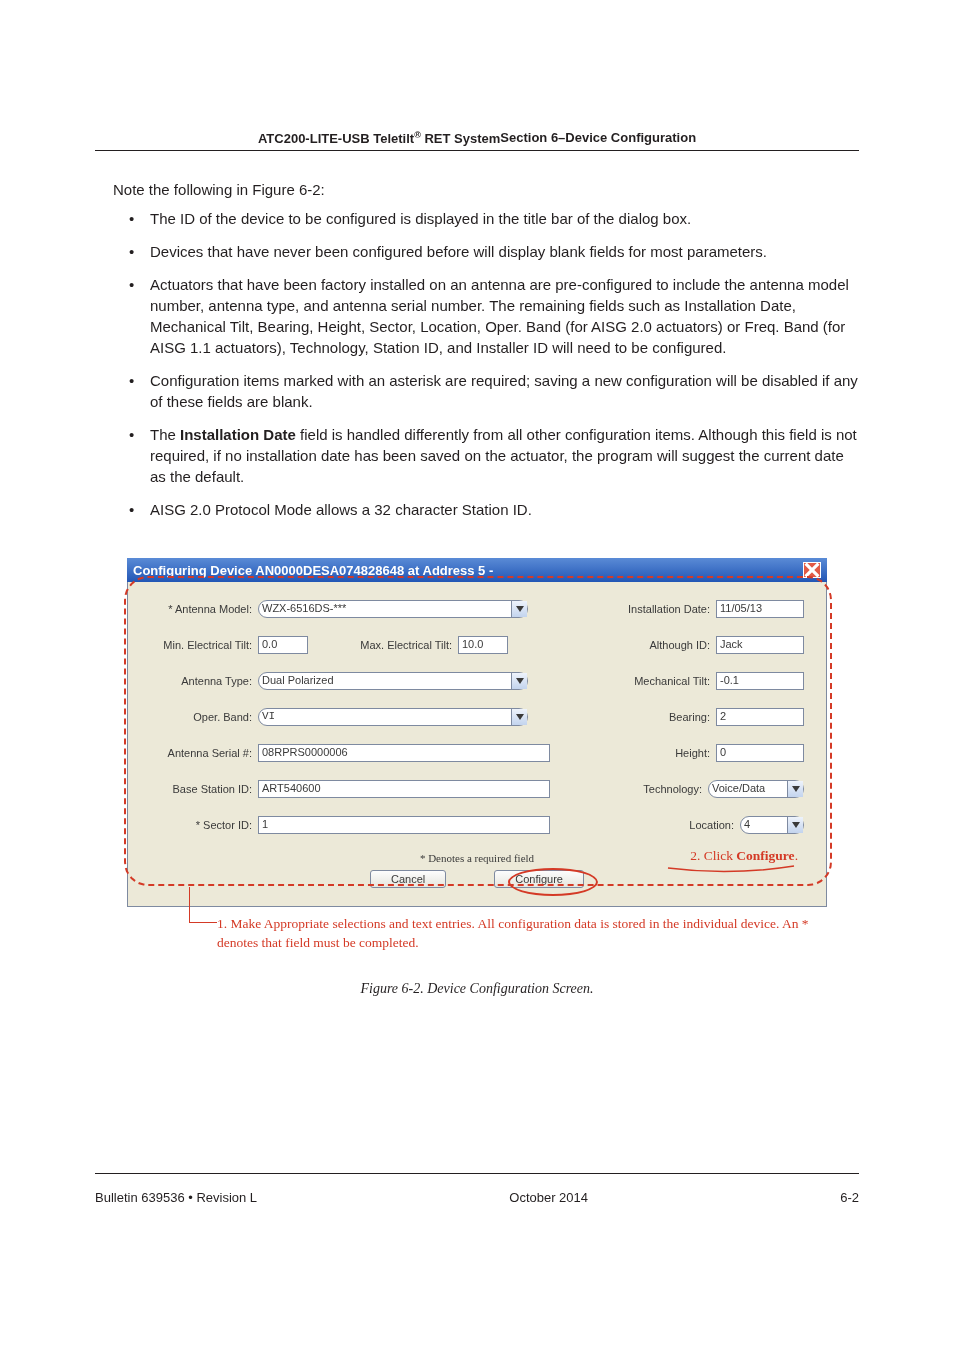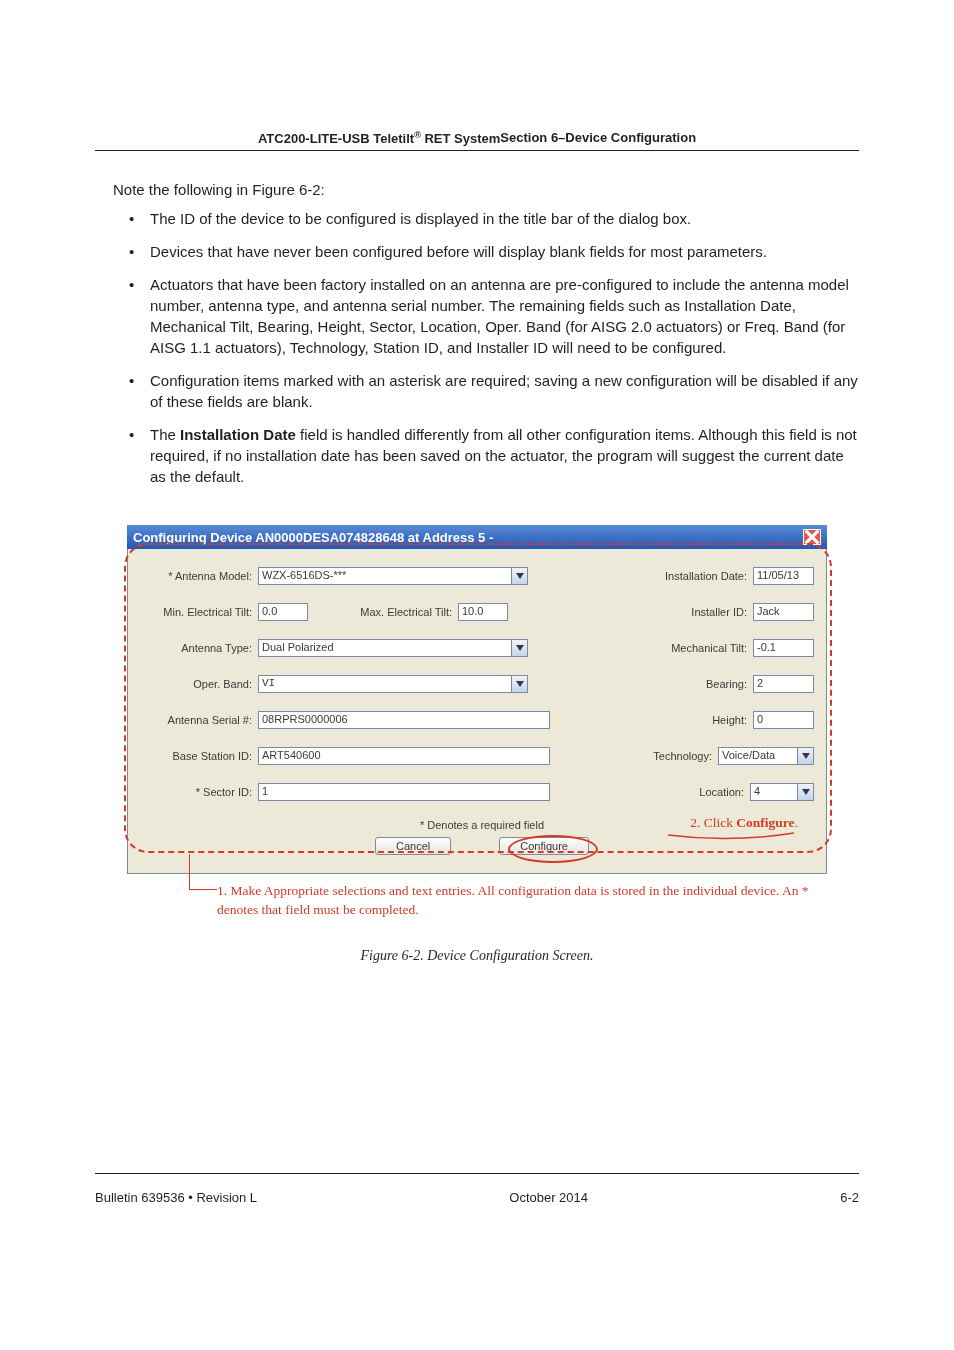--- a/index.html
+++ b/index.html
@@ -63,55 +63,56 @@
     width: 18px; height: 16px;
     background: #e25a45;
     border: 1px solid #fff;
     display: flex; align-items: center; justify-content: center;
     color: #fff; font-weight: bold; font-size: 12px; line-height: 1;
   }
   .dlg-body {
     background: #ece9d8;
     border: 1px solid #7e8aa0;
     border-top: none;
-    padding: 18px 12px 18px 22px;
+    padding: 18px 22px 18px 22px;
     font-family: Tahoma, Arial, sans-serif;
     font-size: 11px;
     color: #3a3a3a;
     position: relative;
   }
   .row { display: flex; align-items: center; margin-bottom: 18px; }
   .row:last-of-type { margin-bottom: 8px; }
   .lab { width: 108px; text-align: right; padding-right: 6px; }
   .lab2 { width: 108px; text-align: right; padding-right: 6px; margin-left: auto; }
   .input, .select {
     background: #fff;
     border: 1px solid #7e8aa0;
     height: 18px;
     font-size: 11px;
     padding: 1px 3px;
     font-family: Tahoma, Arial, sans-serif;
   }
-  .select { position: relative; }
+  .select { position: relative; border-radius: 9px; }
   .dropbtn {
     position: absolute; right: 0; top: 0; bottom: 0;
     width: 16px;
     background: linear-gradient(#eef3fb,#c3d4ee);
     border-left: 1px solid #7e8aa0;
     display: flex; align-items: center; justify-content: center;
   }
   .dropbtn svg { width: 8px; height: 6px; }
   .w-long { width: 270px; }
   .w-short { width: 50px; }
-  .w-right { width: 61px; }
+  .w-right { width: 88px; }
   .w-mid { width: 292px; }
   .req-note {
     text-align: center;
     font-size: 11px;
     margin: 12px 0 6px 0;
+    font-family: Liberation Serif, serif;
   }
   .btnrow { display: flex; justify-content: center; gap: 48px; }
   .winbtn {
     background: linear-gradient(#fdfdfd,#e6e6de);
     border: 1px solid #7e8aa0;
     border-radius: 3px;
     font-size: 11px;
     padding: 2px 20px;
     font-family: Tahoma, Arial, sans-serif;
   }
@@ -195,20 +196,21 @@
   <p class="intro">Note the following in Figure 6-2:</p>
 
   <ul class="notes">
     <li>The ID of the device to be configured is displayed in the title bar of the dialog box.</li>
     <li>Devices that have never been configured before will display blank fields for most parameters.</li>
     <li>Actuators that have been factory installed on an antenna are pre-configured to include the antenna model number, antenna type, and antenna serial number. The remaining fields such as Installation Date, Mechanical Tilt, Bearing, Height, Sector, Location, Oper. Band (for AISG 2.0 actuators) or Freq. Band (for AISG 1.1 actuators), Technology, Station ID, and Installer ID will need to be configured.</li>
     <li>Configuration items marked with an asterisk are required; saving a new configuration will be disabled if any of these fields are blank.</li>
     <li>
       <span>The </span><b>Installation Date</b><span> field is handled differently from all other configuration items. Although this field is not required, if no installation date has been saved on the actuator, the program will suggest the current date as the default.</span>
     </li>
+    <li>AISG 2.0 Protocol Mode allows a 32 character Station ID.</li>
   </ul>
 
   <div class="dialog">
     <div class="titlebar">
       <span>Configuring Device AN0000DESA074828648 at Address 5 -</span>
       <span class="closebox">
         <svg viewBox="0 0 10 10">
             <path d="M1 1 L9 9 M9 1 L1 9" stroke="#fff" stroke-width="2"></path>
           </svg>
       </span>
@@ -230,21 +232,21 @@
         <span class="lab2">Installation Date:</span>
         <span class="input w-right">11/05/13</span>
       </div>
 
       <div class="row">
         <span class="lab">Min. Electrical Tilt:</span>
         <span class="input w-short">0.0</span>
         <span style="width:40px"></span>
         <span class="lab" style="width:110px">Max. Electrical Tilt:</span>
         <span class="input w-short">10.0</span>
-        <span class="lab2">Installer ID:</span>
+        <span class="lab2">Although ID:</span>
         <span class="input w-right">Jack</span>
       </div>
 
       <div class="row">
         <span class="lab">Antenna Type:</span>
         <span class="select w-long">
           <span>Dual Polarized</span>
           <span class="dropbtn">
               <svg viewBox="0 0 8 6">
                 <path d="M0 0 L8 0 L4 6 Z" fill="#3a3a3a"></path>

